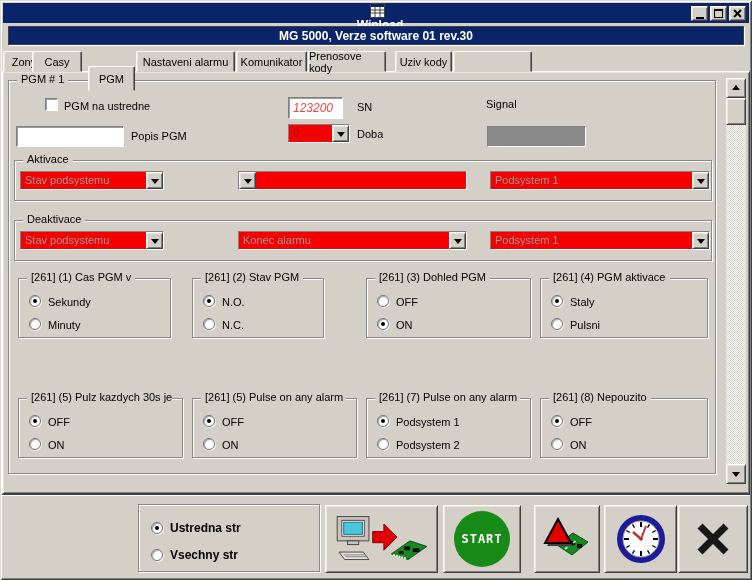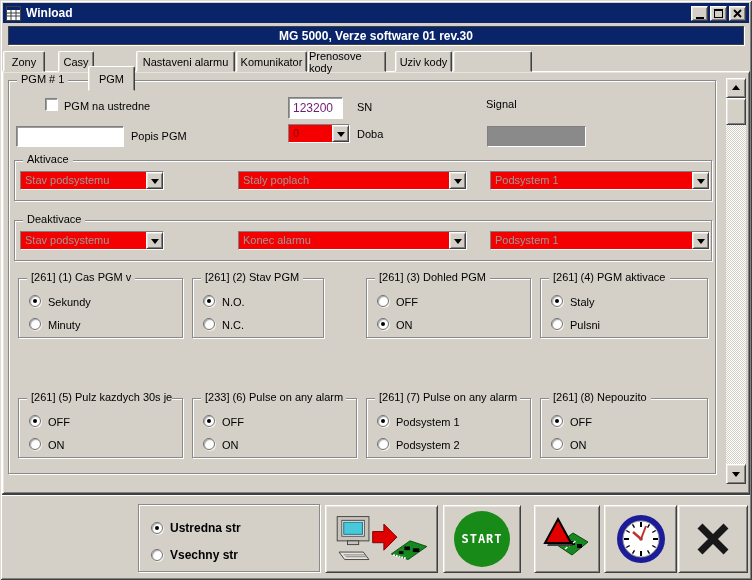--- a/index.html
+++ b/index.html
@@ -10,21 +10,21 @@
     overflow:hidden;
     box-shadow: inset 1px 1px 0 #dfdbd3, inset -1px -1px 0 #404040,
                 inset 2px 2px 0 #fff, inset -2px -2px 0 #808080;
   }
   .raised  { background:#d4d0c8; border:1px solid; border-color:#fff #404040 #404040 #fff;
              box-shadow: inset 1px 1px 0 #e8e4dc, inset -1px -1px 0 #808080; }
   .sunken  { border:1px solid; border-color:#808080 #fff #fff #808080;
              box-shadow: inset 1px 1px 0 #9c9c9c; }
 
   .titlebar { position:absolute; left:3px; top:3px; right:3px; height:20px;
-              background:#0a246a; display:flex; align-items:center; padding-left:3px; }
+              background:#0a246a; display:flex; align-items:center; padding-left:3px;flex-direction:column; }
   .app-icon { width:15px; height:15px; flex:0 0 auto; }
   .title-text { color:#fff; font-weight:bold; font-size:12px; margin-left:5px; }
   .winbtns { position:absolute; right:3px; top:3px; display:flex; }
   .winbtn { width:17px; height:15px; margin-left:2px; display:flex; align-items:center; justify-content:center; }
   .glyph-min { width:8px; height:2px; background:#000; margin-top:8px; }
   .glyph-max { width:9px; height:9px; border:1px solid #000; border-top-width:2px; }
 
   .banner { position:absolute; left:8px; top:26px; width:736px; height:19px;
             background:#0a246a; color:#fff; font-weight:bold; font-size:12px;
             display:flex; align-items:center; justify-content:center;
@@ -45,21 +45,21 @@
              font-size:11px; white-space:nowrap; max-width:calc(100% - 18px); overflow:hidden; }
 
   .lbl { position:absolute; font-size:11px; white-space:nowrap; z-index:3; }
 
   .checkbox { position:absolute; width:13px; height:13px; background:#fff; z-index:3; }
 
   .tinput { position:absolute; background:#fff; z-index:3;
             border:1px solid; border-color:#808080 #fff #fff #808080;
             box-shadow: inset 1px 1px 0 #9c9c9c;
             font:12px "Liberation Sans", sans-serif; padding:2px 4px; outline:none; }
-  .sn-input { color:#701a75; }
+  .sn-input { color:#ef4444;font-style:italic; }
 
   .combo { position:absolute; height:19px; background:#f40000; display:flex; z-index:3;
            border:1px solid; border-color:#808080 #fff #fff #808080; }
   .combo-val { flex:1; font-size:11px; line-height:16px; padding-left:4px; color:#9a9a9a;
                overflow:hidden; white-space:nowrap; }
   .combo-val.dark-red { color:#8b0000; }
   .combo-btn { width:17px; display:flex; align-items:center; justify-content:center; }
   .arr-d { width:0; height:0; border:4px solid transparent; border-top:5px solid #000; margin-top:5px; }
   .arr-u { width:0; height:0; border:4px solid transparent; border-bottom:5px solid #000; margin-bottom:5px; }
 
@@ -121,21 +121,21 @@
 
   <div class="banner">
     <span>MG 5000, Verze software 01 rev.30</span>
   </div>
 
   <div class="panel raised"></div>
 
   <div class="tab" style="left:3px;width:42px">
       <span>Zony</span>
     </div>
-  <div class="tab" style="left:58px;width:36px">
+  <div class="tab" style="left:32px;width:50px">
       <span>Casy</span>
     </div>
   <div class="tab active" style="left:88px;width:47px">
       <span>PGM</span>
     </div>
   <div class="tab" style="left:136px;width:99px">
       <span>Nastaveni alarmu</span>
     </div>
   <div class="tab" style="left:236px;width:71px">
       <span>Komunikator</span>
@@ -175,21 +175,20 @@
   <div class="gbox" style="left:14px;top:160px;width:698px;height:41px">
     <span class="glegend">Aktivace</span>
   </div>
   <div class="combo" style="left:20px;top:171px;width:144px">
     <span class="combo-val">Stav podsystemu</span>
     <span class="combo-btn raised">
         <span class="arr-d"></span>
       </span>
   </div>
   <div class="combo" style="left:238px;top:171px;width:229px">
-    <span class="combo-val">Staly poplach</span>
     <span class="combo-btn raised">
         <span class="arr-d"></span>
       </span>
   </div>
   <div class="combo" style="left:490px;top:171px;width:220px">
     <span class="combo-val">Podsystem 1</span>
     <span class="combo-btn raised">
         <span class="arr-d"></span>
       </span>
   </div>
@@ -209,21 +208,21 @@
         <span class="arr-d"></span>
       </span>
   </div>
   <div class="combo" style="left:490px;top:231px;width:220px">
     <span class="combo-val">Podsystem 1</span>
     <span class="combo-btn raised">
         <span class="arr-d"></span>
       </span>
   </div>
 
-  <div class="gbox" style="left:18px;top:278px;width:165px;height:60px">
+  <div class="gbox" style="left:18px;top:278px;width:153px;height:60px">
     <span class="glegend">[261] (1)  Cas PGM v</span>
     <span class="radio checked" style="left:10px;top:16px"></span>
     <span class="rlabel" style="left:29px;top:17px">Sekundy</span>
     <span class="radio" style="left:10px;top:39px"></span>
     <span class="rlabel" style="left:29px;top:40px">Minuty</span>
   </div>
   <div class="gbox" style="left:192px;top:278px;width:132px;height:60px">
     <span class="glegend">[261] (2)  Stav PGM</span>
     <span class="radio checked" style="left:10px;top:16px"></span>
     <span class="rlabel" style="left:29px;top:17px">N.O.</span>
@@ -246,21 +245,21 @@
   </div>
 
   <div class="gbox" style="left:18px;top:398px;width:165px;height:60px">
     <span class="glegend">[261] (5)  Pulz kazdych 30s jeli AF</span>
     <span class="radio checked" style="left:10px;top:16px"></span>
     <span class="rlabel" style="left:29px;top:17px">OFF</span>
     <span class="radio" style="left:10px;top:39px"></span>
     <span class="rlabel" style="left:29px;top:40px">ON</span>
   </div>
   <div class="gbox" style="left:192px;top:398px;width:165px;height:60px">
-    <span class="glegend">[233] (6)  Pulse on any alarm</span>
+    <span class="glegend">[261] (5)  Pulse on any alarm</span>
     <span class="radio checked" style="left:10px;top:16px"></span>
     <span class="rlabel" style="left:29px;top:17px">OFF</span>
     <span class="radio" style="left:10px;top:39px"></span>
     <span class="rlabel" style="left:29px;top:40px">ON</span>
   </div>
   <div class="gbox" style="left:366px;top:398px;width:165px;height:60px">
     <span class="glegend">[261] (7)  Pulse on any alarm</span>
     <span class="radio checked" style="left:10px;top:16px"></span>
     <span class="rlabel" style="left:29px;top:17px">Podsystem 1</span>
     <span class="radio" style="left:10px;top:39px"></span>

